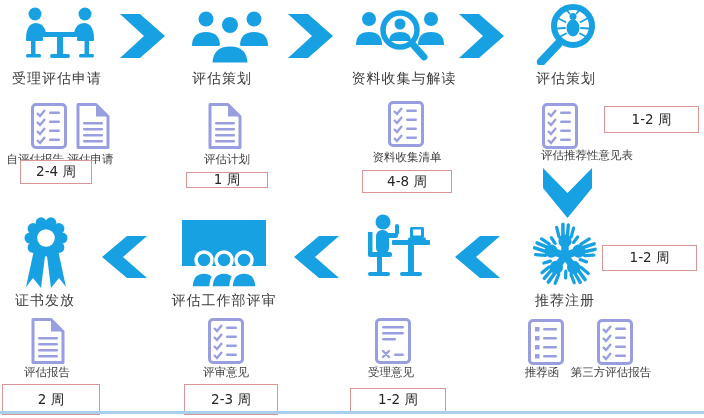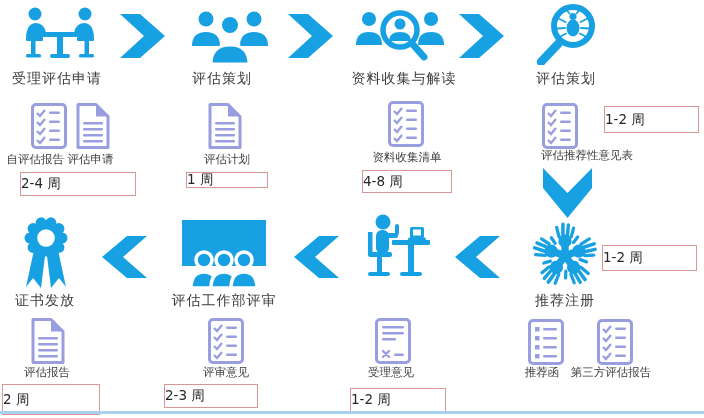--- a/index.html
+++ b/index.html
@@ -2,21 +2,21 @@
 <html><head>
 <meta charset="utf-8">
 <style>
   html,body{margin:0;padding:0;background:#fff;}
   .scene{position:relative;width:704px;height:418px;background:#ffffff;overflow:hidden;
          font-family:"DejaVu Sans","Liberation Sans",sans-serif;color:#3b3b3b;}
   .title{position:absolute;width:130px;text-align:center;font-size:14px;letter-spacing:1px;color:#3d3d3d;}
   .doclabel{position:absolute;width:130px;text-align:center;font-size:11.5px;color:#3d3d3d;white-space:nowrap;}
   .doclabel.wide{width:170px;}
   .dur{position:absolute;border:1.5px solid #D99694;background:#fff;display:flex;
-       align-items:center;font-size:13.5px;color:#262626;box-sizing:border-box;}
+       align-items:center;justify-content:center;font-size:13.5px;color:#262626;box-sizing:border-box;}
   .bottomline{position:absolute;left:0;top:411px;width:704px;height:3px;background:#A9D1ED;}
   svg{position:absolute;display:block;}
 </style>
 </head>
 <body>
 
 <div class="scene">
 
   <svg style="left:18px;top:6px" width="84" height="58" viewBox="0 0 84 58">
     <g fill="#17A1E3">
@@ -160,21 +160,21 @@
       <rect x="19" y="27.5" width="11" height="2.6" rx="1.3"></rect>
         <rect x="19" y="36.5" width="11" height="2.6" rx="1.3"></rect>
     </g>
   </svg>
 
   <div class="doclabel" style="left:-5px;top:152px">自评估报告 评估申请</div>
   <div class="doclabel" style="left:162px;top:152px">评估计划</div>
   <div class="doclabel" style="left:342px;top:150px">资料收集清单</div>
   <div class="doclabel wide" style="left:502px;top:148px">评估推荐性意见表</div>
 
-  <div class="dur" style="left:20px;top:172px;width:116px;height:24px">
+  <div class="dur" style="left:20px;top:160px;width:72px;height:24px">
     <span>2-4 周</span>
   </div>
   <div class="dur" style="left:186px;top:172px;width:82px;height:16px">
     <span>1 周</span>
   </div>
   <div class="dur" style="left:362px;top:170px;width:90px;height:23px">
     <span>4-8 周</span>
   </div>
   <div class="dur" style="left:604px;top:106px;width:95px;height:27px">
     <span>1-2 周</span>
@@ -342,21 +342,21 @@
   </svg>
 
   <div class="doclabel" style="left:-18px;top:365px">评估报告</div>
   <div class="doclabel" style="left:161px;top:365px">评审意见</div>
   <div class="doclabel" style="left:326px;top:365px">受理意见</div>
   <div class="doclabel wide" style="left:503px;top:365px">推荐函　第三方评估报告</div>
 
   <div class="dur" style="left:2px;top:384px;width:98px;height:31px">
     <span>2 周</span>
   </div>
-  <div class="dur" style="left:164px;top:384px;width:94px;height:24px">
+  <div class="dur" style="left:184px;top:384px;width:94px;height:31px">
     <span>2-3 周</span>
   </div>
   <div class="dur" style="left:350px;top:388px;width:96px;height:24px">
     <span>1-2 周</span>
   </div>
 
   <div class="bottomline"></div>
 
 </div>
 

